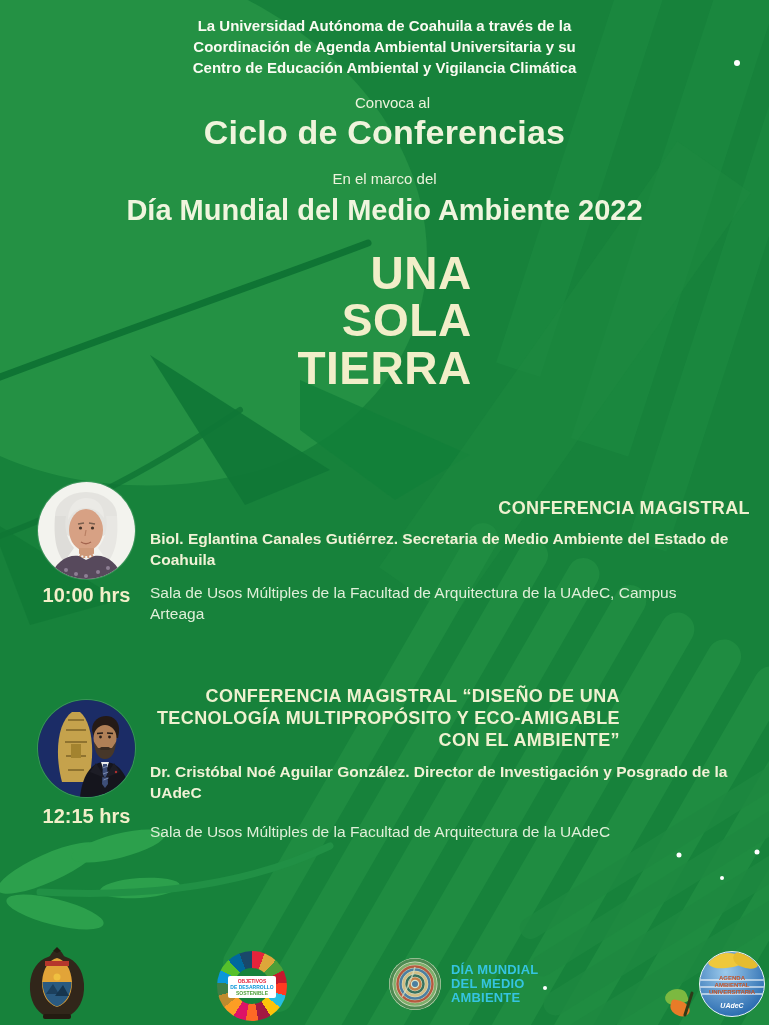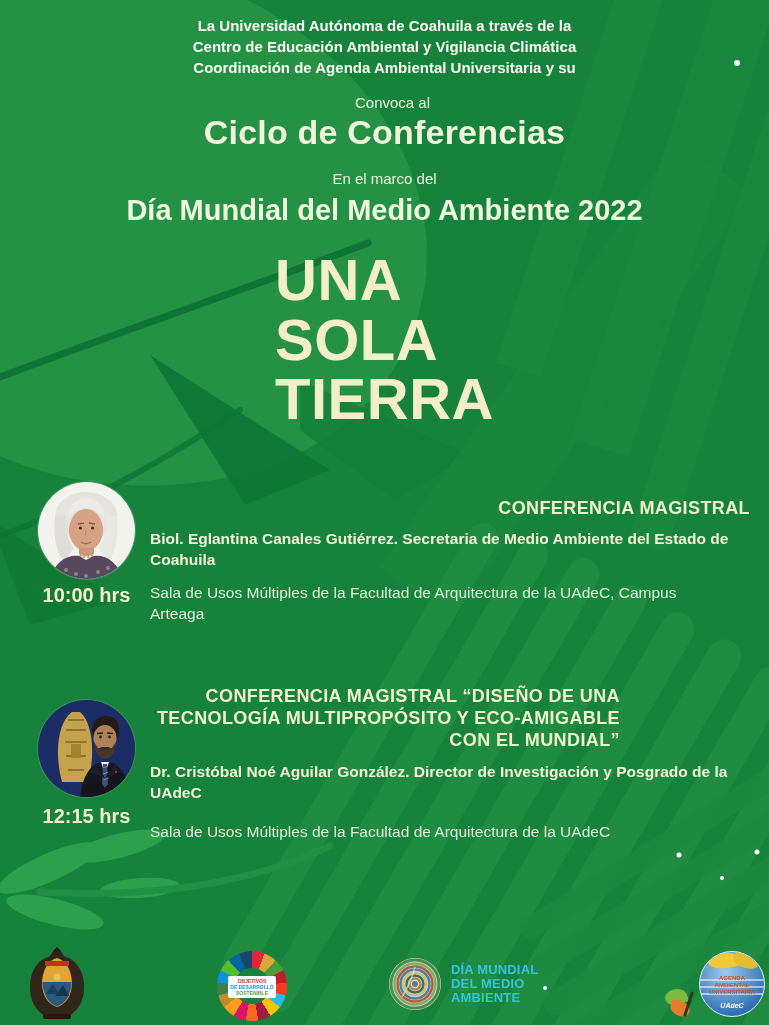--- a/index.html
+++ b/index.html
@@ -16,21 +16,21 @@
   .convoca { margin-top:14px; font-size:15px; line-height:21px; color:#EDF3DC;margin-left:16px; }
   .series { margin:0; font-size:34px; line-height:38px; font-weight:bold; color:#EFF4DC; letter-spacing:0.2px; }
   .marco { margin-top:17px; font-size:15px; line-height:21px; color:#EDF3DC; }
   .occasion { margin:3px 0 7px; font-size:29px; line-height:36px; font-weight:bold; color:#F0F5DE; }
 
   
   .datewrap { position:absolute; top:243px; left:0; right:0; display:flex; justify-content:center; gap:50px; color:#F2EEC9; }
   .datecol { text-align:center; }
   .day   { font-size:116px; line-height:0.83; font-weight:800; letter-spacing:-3px; }
   .month { margin-top:11px; font-size:46px; line-height:1; font-weight:800; letter-spacing:1px; }
-  .slogan { padding-top:7px; font-size:58px; line-height:1.03; font-weight:800; letter-spacing:0.5px; text-align:left; }
+  .slogan { padding-top:7px; font-size:46px; line-height:1.03; font-weight:800; letter-spacing:0.5px; text-align:right; }
 
   
   .avatar { position:absolute; width:97px; height:97px; border-radius:50%; overflow:hidden; box-shadow:0 0 0 1px rgba(255,255,255,0.15); }
   .avatar svg { display:block; }
   .av1 { left:38px; top:482px; }
   .av2 { left:38px; top:700px; }
   .time { position:absolute; left:21px; width:131px; text-align:center; font-size:20px; font-weight:bold; color:#F2EFC9; }
   .t1 { top:584px; }
   .t2 { top:805px; }
   .ctitle { position:absolute; left:150px; font-size:18px; line-height:22px; font-weight:bold; color:#EFF1CF; letter-spacing:0.4px;text-align:right; }
@@ -121,22 +121,22 @@
       <circle cx="757" cy="852" r="2.5"></circle>
       <circle cx="722" cy="878" r="2"></circle>
       <circle cx="545" cy="988" r="2"></circle>
     </g>
   </svg>
 
   
   <div class="head">
     <div class="inst">
       <div>La Universidad Autónoma de Coahuila a través de la</div>
+      <div>Coordinación de Agenda Ambiental Universitaria y su</div>
       <div>Centro de Educación Ambiental y Vigilancia Climática</div>
-      <div>Coordinación de Agenda Ambiental Universitaria y su</div>
     </div>
     <div class="convoca">Convoca al</div>
     <h1 class="series">Ciclo de Conferencias</h1>
     <div class="marco">En el marco del</div>
     <h2 class="occasion">Día Mundial del Medio Ambiente 2022</h2>
   </div>
 
   
   <div class="datewrap">
     <div class="slogan">
@@ -197,21 +197,21 @@
         <path d="M42,97 C45,72 55,62 67,62 C80,62 90,74 93,97 Z" fill="#15151D"></path>
         <path d="M63,62 L71,62 L67,74 Z" fill="#EDEDEC"></path>
         <path d="M65,64 L69,64 L70,84 L67,88 L64,84 Z" fill="#3D4E78"></path>
         <path d="M64.5,68 L70,66 M65,74 L70.5,72 M65.5,80 L70.5,78" stroke="#7E8BAD" stroke-width="1"></path>
         <path d="M58,63 L67,78 L52,72 Z" fill="#1D1D26"></path>
         <path d="M76,63 L67,78 L82,72 Z" fill="#1D1D26"></path>
         <circle cx="78" cy="72" r="1.2" fill="#B03030"></circle>
       </svg>
     </div>
     <div class="time t2">12:15 hrs</div>
-    <div class="ctitle ct2">CONFERENCIA MAGISTRAL “DISEÑO DE UNA TECNOLOGÍA MULTIPROPÓSITO Y ECO-AMIGABLE CON EL MUNDIAL”</div>
+    <div class="ctitle ct2">CONFERENCIA MAGISTRAL “DISEÑO DE UNA TECNOLOGÍA MULTIPROPÓSITO Y ECO-AMIGABLE CON EL AMBIENTE”</div>
     <div class="cspeaker cs2">Dr. Cristóbal Noé Aguilar González. Director de Investigación y Posgrado de la UAdeC</div>
     <div class="cvenue cv2">Sala de Usos Múltiples de la Facultad de Arquitectura de la UAdeC</div>
   </div>
 
   
   <div class="logo crest">
     <svg viewBox="0 0 62 76" width="62" height="76">
       <path d="M31,3 C24,6 26,10 22,11 C12,14 5,24 4,38 C3,54 10,66 20,70 L42,70 C52,66 59,54 58,38 C57,24 50,14 40,11 C36,10 38,6 31,3 Z" fill="#31261A"></path>
       <path d="M31,1 L35,5 L31,7 L27,5 Z" fill="#241B11"></path>
       <path d="M31,12 C23,14 17,22 16,36 C16,50 22,58 31,61 C40,58 46,50 46,36 C45,22 39,14 31,12 Z" fill="#E2A438"></path>

